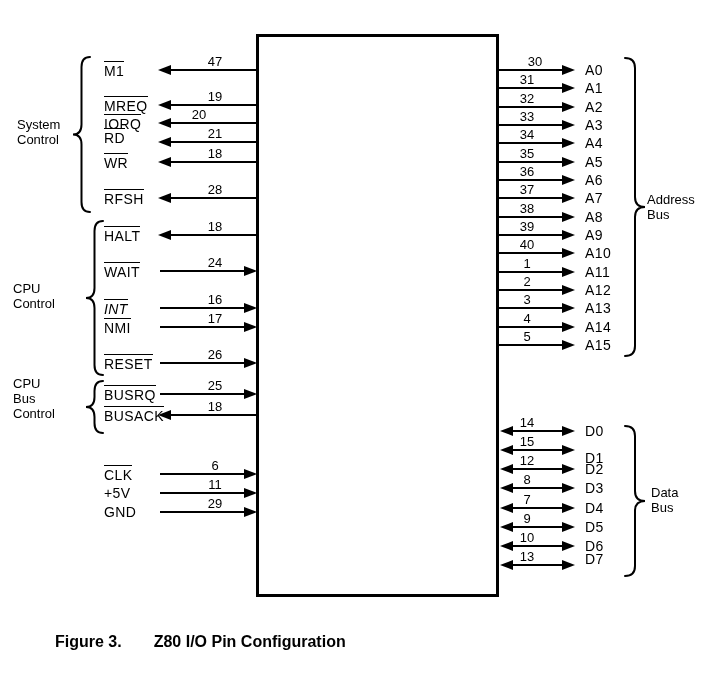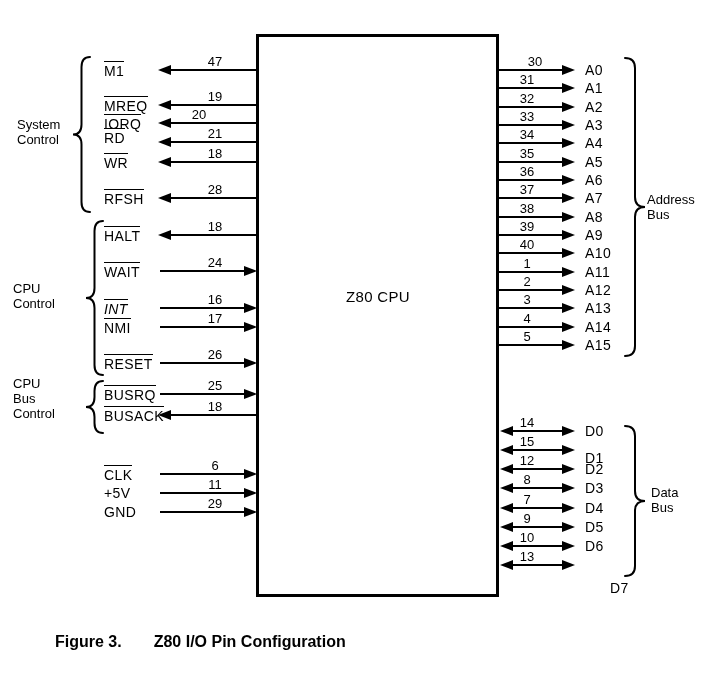--- a/index.html
+++ b/index.html
@@ -40,21 +40,20 @@
 
   <svg class="braces" id="braces-svg" width="718" height="675" viewBox="0 0 718 675">
       <path d="M 90 57 Q 81.5 57 81.5 67 L 81.5 124.5 Q 81.5 134.5 73 134.5 Q 81.5 134.5 81.5 144.5 L 81.5 202 Q 81.5 212 90 212" fill="none" stroke="#000000" stroke-width="2" stroke-linecap="round"></path>
       <path d="M 103 221 Q 94.5 221 94.5 231 L 94.5 288 Q 94.5 298 86 298 Q 94.5 298 94.5 308 L 94.5 365 Q 94.5 375 103 375" fill="none" stroke="#000000" stroke-width="2" stroke-linecap="round"></path>
       <path d="M 103 381 Q 94.5 381 94.5 391 L 94.5 397 Q 94.5 407 86 407 Q 94.5 407 94.5 417 L 94.5 423 Q 94.5 433 103 433" fill="none" stroke="#000000" stroke-width="2" stroke-linecap="round"></path>
       <path d="M 625 58 Q 635 58 635 68 L 635 197 Q 635 207 645 207 Q 635 207 635 217 L 635 346 Q 635 356 625 356" fill="none" stroke="#000000" stroke-width="2" stroke-linecap="round"></path>
       <path d="M 625 426 Q 635 426 635 436 L 635 491 Q 635 501 645 501 Q 635 501 635 511 L 635 566 Q 635 576 625 576" fill="none" stroke="#000000" stroke-width="2" stroke-linecap="round"></path>
     </svg>
 
   <div class="cpu-box"></div>
-  <div class="cpu-label">Z80 CPU</div>
 
   <div class="group-label" style="left:17px;top:117px">
     <div>System</div>
     <div>Control</div>
   </div>
 
   <div class="group-label" style="left:13px;top:281px">
     <div>CPU</div>
     <div>Control</div>
   </div>
@@ -311,21 +310,21 @@
         <div class="tri tri-right" style="left: 562px; top: 522px;"></div>
       </div>
       <div class="pin-row">
         <div class="pin-label" style="left: 585px; top: 546px;">D6</div>
         <div class="pin-num" style="left: 497px; width: 60px; top: 530px;">10</div>
         <div class="tri tri-left" style="left: 500px; top: 541px;"></div>
         <div class="hline" style="left: 512px; width: 51px; top: 545px;"></div>
         <div class="tri tri-right" style="left: 562px; top: 541px;"></div>
       </div>
       <div class="pin-row">
-        <div class="pin-label" style="left: 585px; top: 588px; margin-left: 25px;">D7</div>
+        <div class="pin-label" style="left: 585px; top: 559px;">D7</div>
         <div class="pin-num" style="left: 497px; width: 60px; top: 549px;">13</div>
         <div class="tri tri-left" style="left: 500px; top: 560px;"></div>
         <div class="hline" style="left: 512px; width: 51px; top: 564px;"></div>
         <div class="tri tri-right" style="left: 562px; top: 560px;"></div>
       </div>
     </div>
 
   <div class="caption">
     <span class="cap-prefix">Figure 3.</span><span class="cap-title">Z80 I/O Pin Configuration</span>
   </div>

